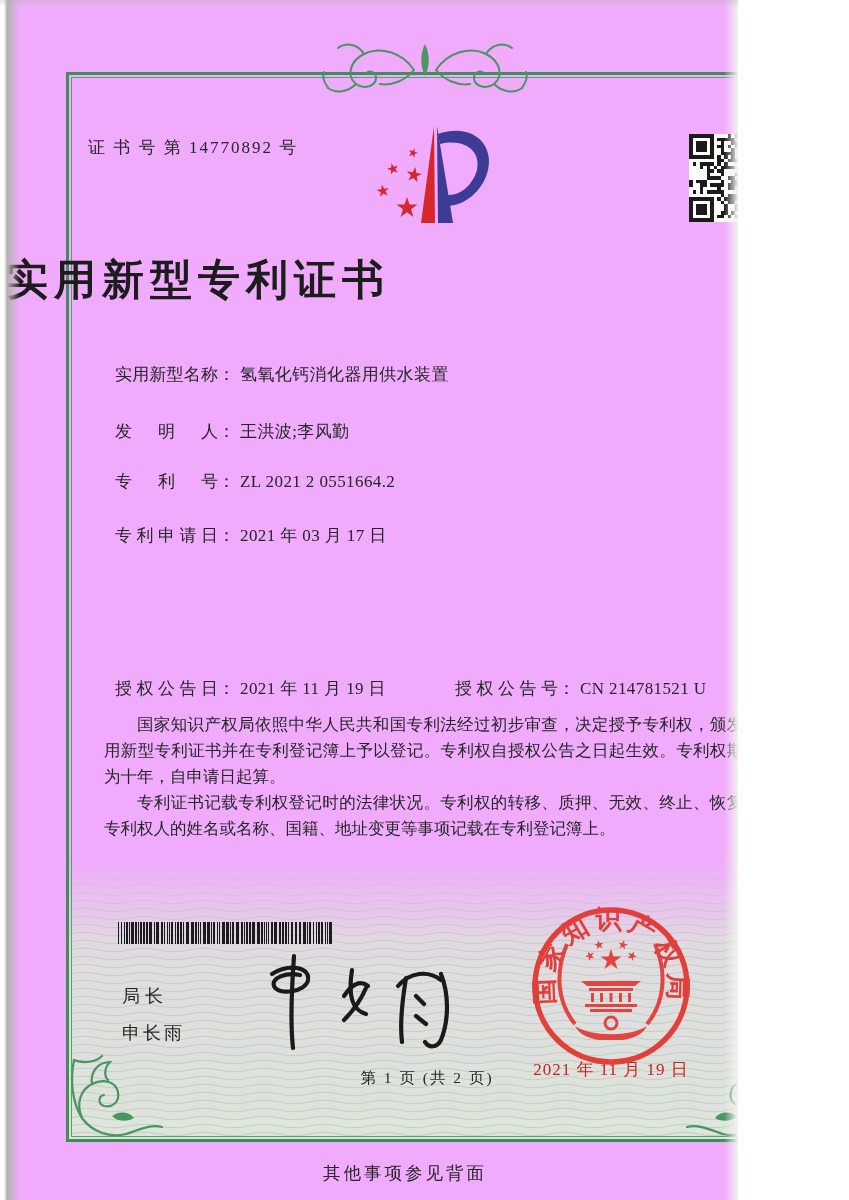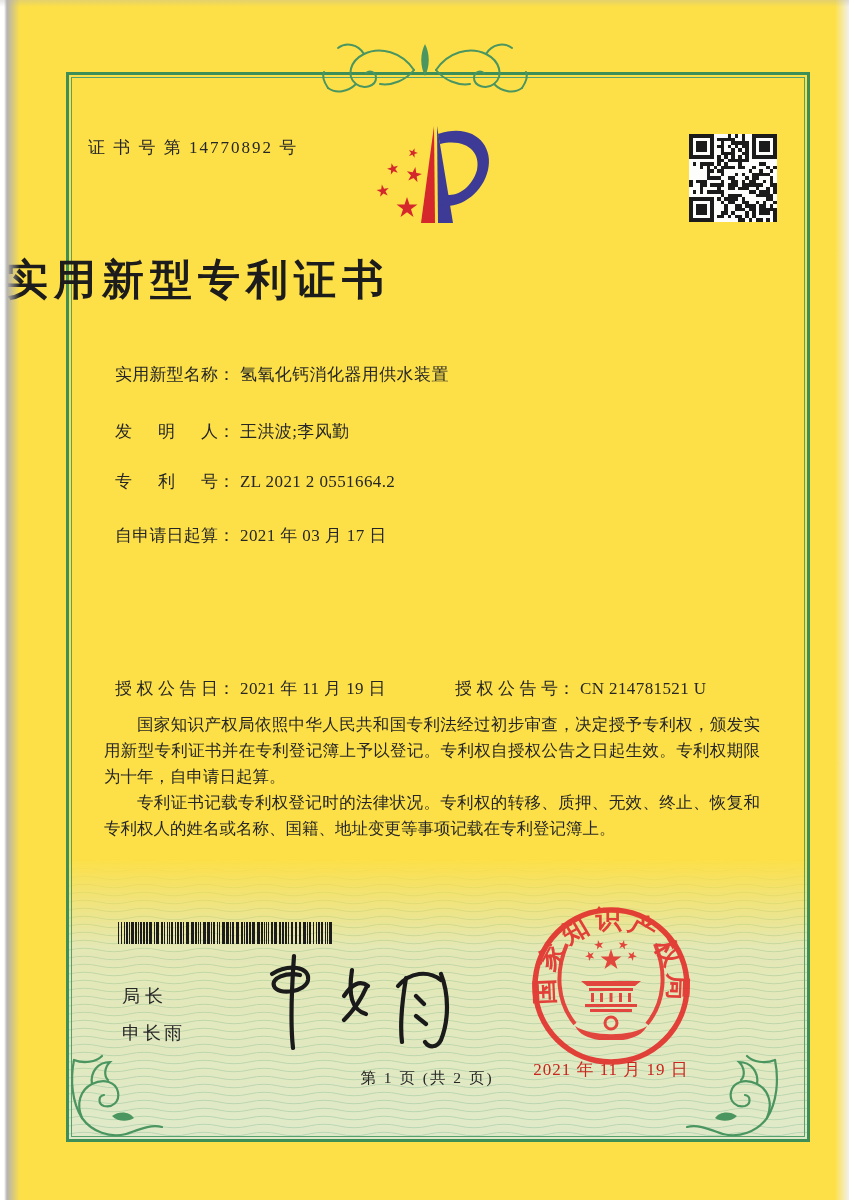--- a/index.html
+++ b/index.html
@@ -1,17 +1,17 @@
 <!DOCTYPE html>
 <html><head>
 <meta charset="utf-8">
 <style>
   html,body{margin:0;padding:0;background:#ffffff;}
-  .page{position:relative;width:849px;height:1200px;overflow:hidden;
-        background:#fde047;
+  .page{position:relative;width:738px;height:1200px;overflow:hidden;
+        background:#f0abfc;
         font-family:"Liberation Serif","DejaVu Serif",serif;color:#262626;}
   
   .edge-left{position:absolute;left:0;top:0;width:20px;height:1200px;z-index:6;
      background:linear-gradient(90deg,#ffffff 0px,#ffffff 4px,#b5b3b0 7px,rgba(238,236,231,0) 20px);}
   .edge-right{position:absolute;right:0;top:0;width:14px;height:1200px;z-index:6;
      background:linear-gradient(270deg,#f2f1ee 0px,rgba(242,241,238,0) 14px);}
   .edge-top{position:absolute;left:0;top:0;width:849px;height:7px;z-index:6;
      background:linear-gradient(180deg,rgba(180,179,176,.35),rgba(180,179,176,0));}
   
   .frame-outer{position:absolute;left:66px;top:72px;width:744px;height:1070px;
@@ -355,21 +355,21 @@
   <div class="row" style="top:363px">
     <span class="flabel">实用新型名称</span><span class="fcolon">：</span><span class="fvalue">氢氧化钙消化器用供水装置</span>
   </div>
   <div class="row" style="top:420px">
     <span class="flabel">发明人</span><span class="fcolon">：</span><span class="fvalue">王洪波;李风勤</span>
   </div>
   <div class="row" style="top:470px">
     <span class="flabel">专利号</span><span class="fcolon">：</span><span class="fvalue">ZL 2021 2 0551664.2</span>
   </div>
   <div class="row" style="top:524px">
-    <span class="flabel">自申请日起算</span><span class="fcolon">：</span><span class="fvalue">2021 年 03 月 17 日</span>
+    <span class="flabel">专利申请日</span><span class="fcolon">：</span><span class="fvalue">2021 年 03 月 17 日</span>
   </div>
   <div class="row" style="top:677px">
     <span class="flabel">授权公告日</span><span class="fcolon">：</span><span class="fvalue">2021 年 11 月 19 日</span>
     <span class="grant2">
       <span class="flabel">授权公告号</span><span class="fcolon">：</span><span class="fvalue">CN 214781521 U</span>
     </span>
   </div>
 
   <div class="paras">
     <p>国家知识产权局依照中华人民共和国专利法经过初步审查，决定授予专利权，颁发实用新型专利证书并在专利登记簿上予以登记。专利权自授权公告之日起生效。专利权期限为十年，自申请日起算。</p>
@@ -490,14 +490,15 @@
       <rect x="79" y="123" width="42" height="3"></rect>
       <circle cx="100" cy="137" r="6" fill="none" stroke="#e2342f" stroke-width="3"></circle>
       <path d="M56,58 C44,86 46,116 64,138" fill="none" stroke="#e2342f" stroke-width="4"></path>
       <path d="M144,58 C156,86 154,116 136,138" fill="none" stroke="#e2342f" stroke-width="4"></path>
       <path d="M64,140 C80,151 120,151 136,140 C132,148 124,152 112,154 L88,154 C76,152 68,148 64,140 Z"></path>
     </g>
   </svg>
   <div class="seal-date">2021 年 11 月 19 日</div>
 
   <div class="page-info">第 1 页 (共 2 页)</div>
+  <div class="back-note">其他事项参见背面</div>
 
 </div>
 
 </body></html>

